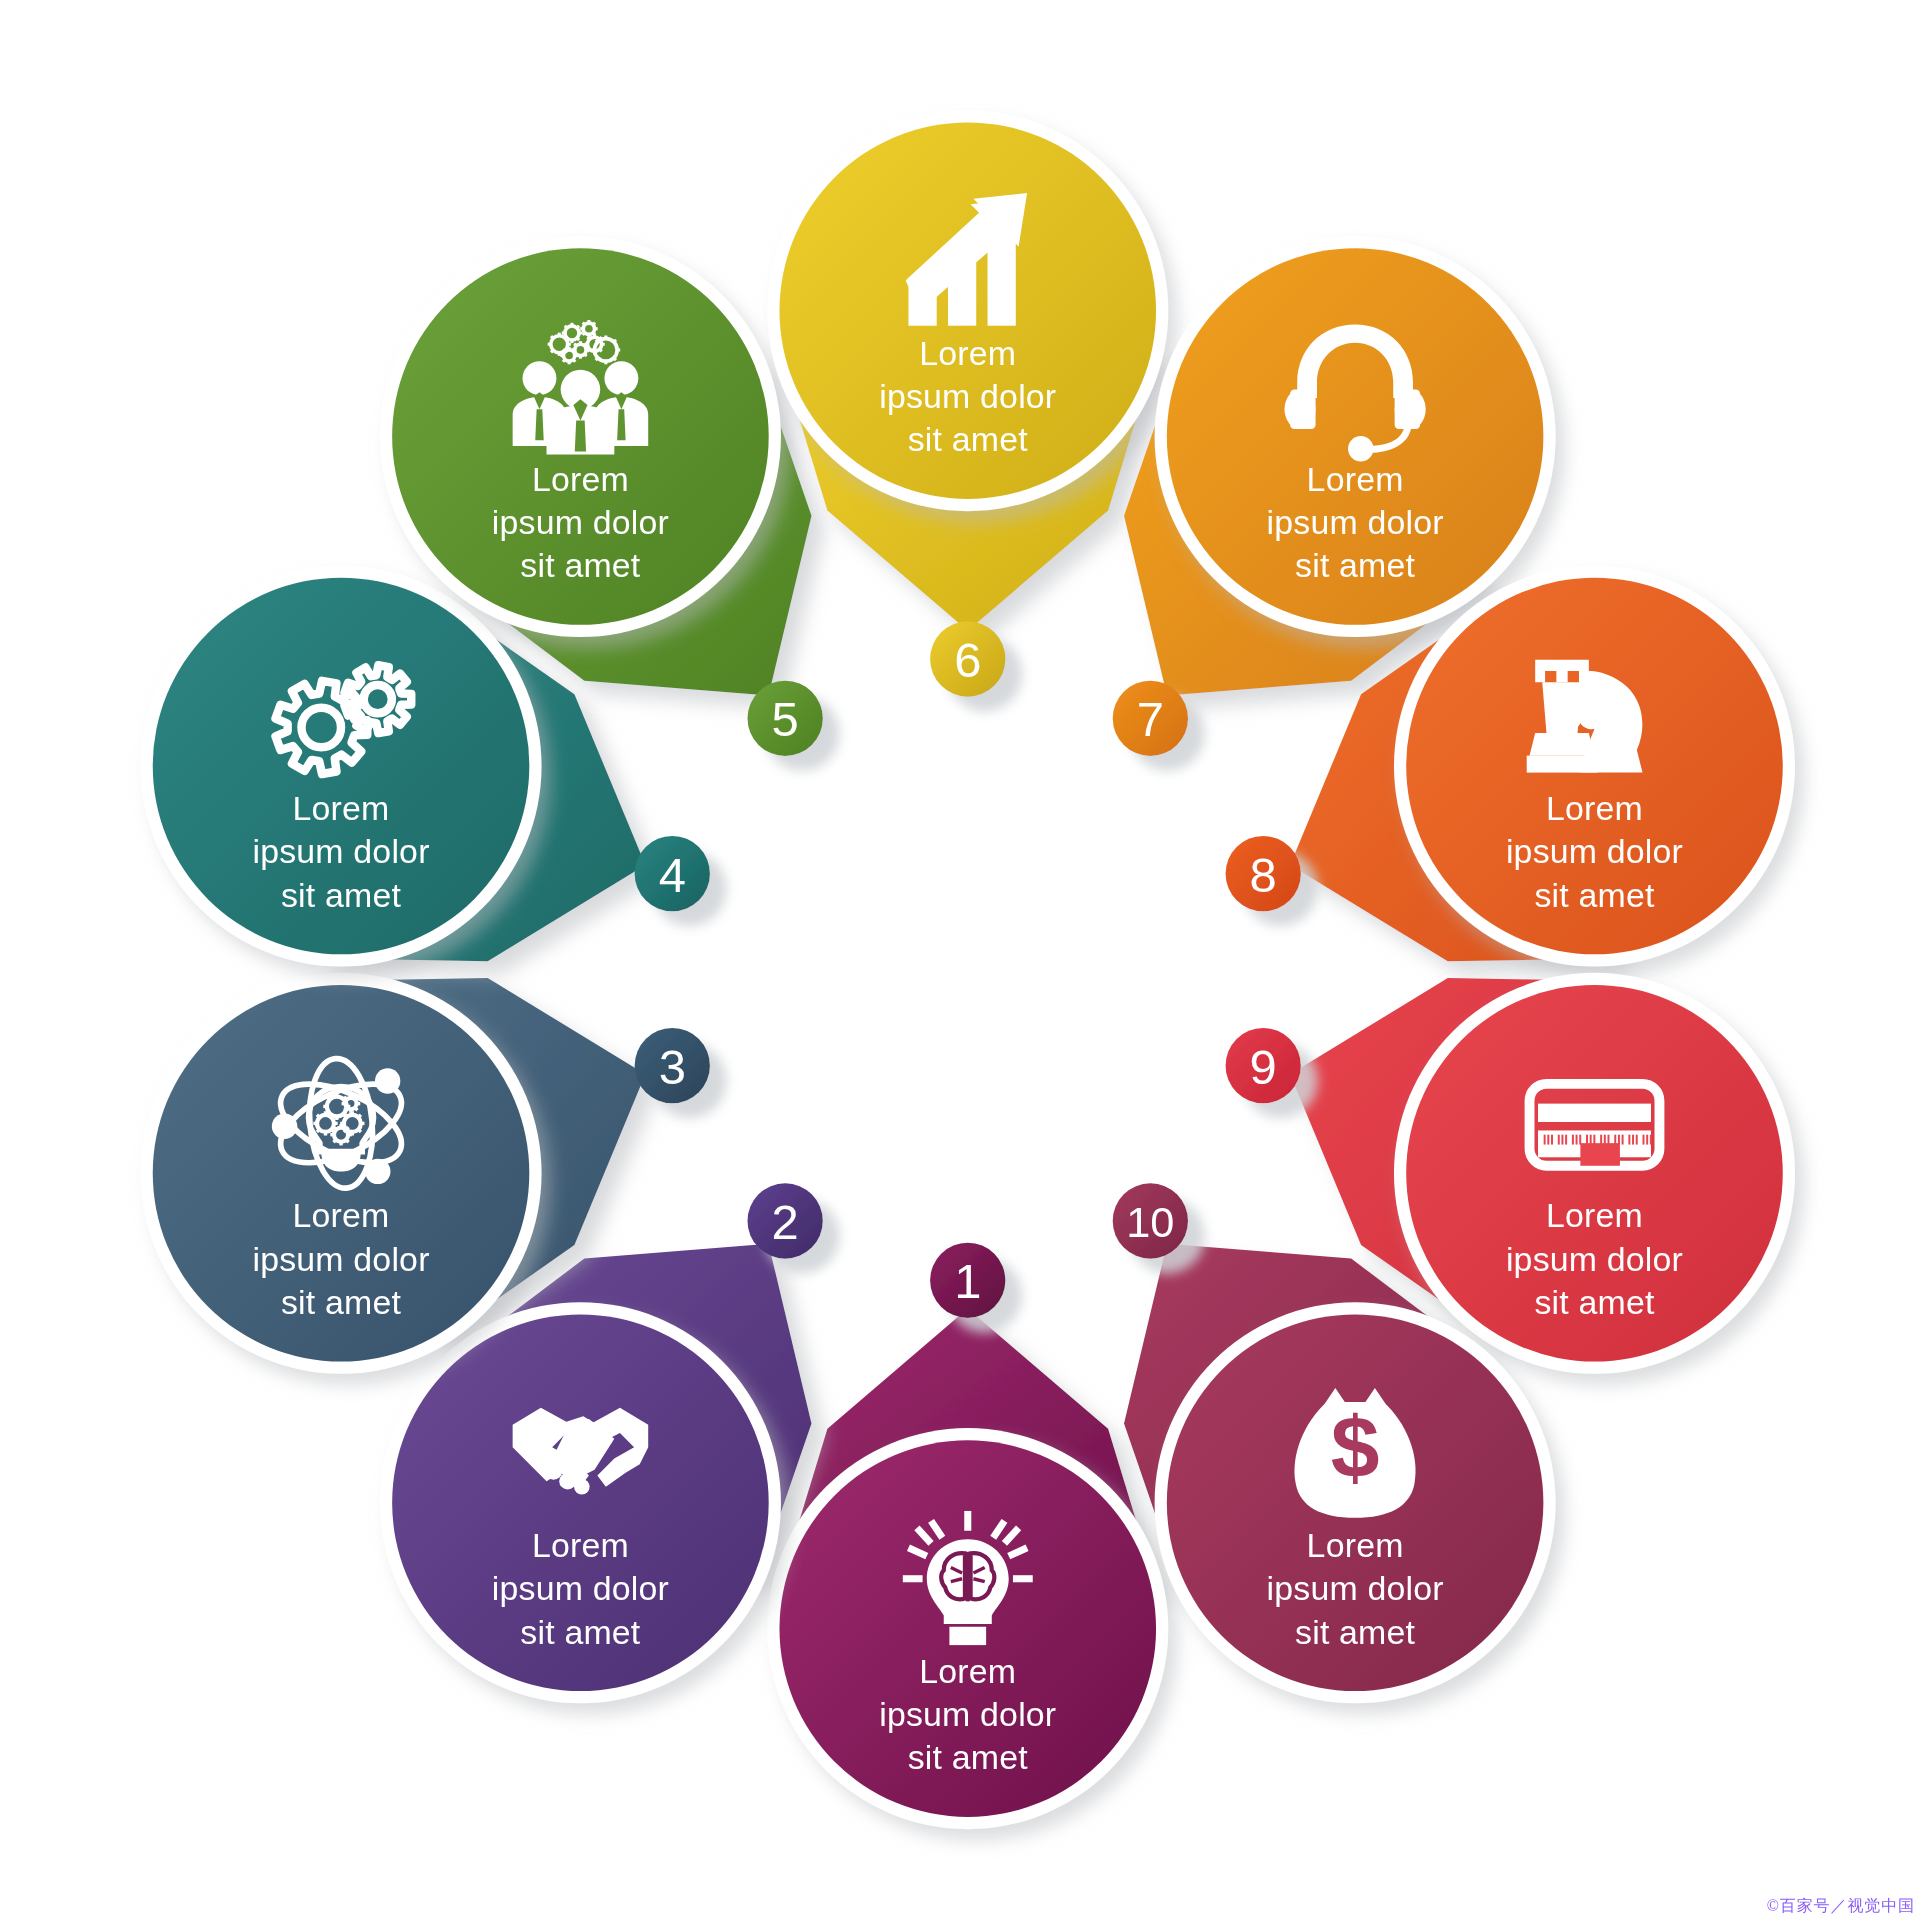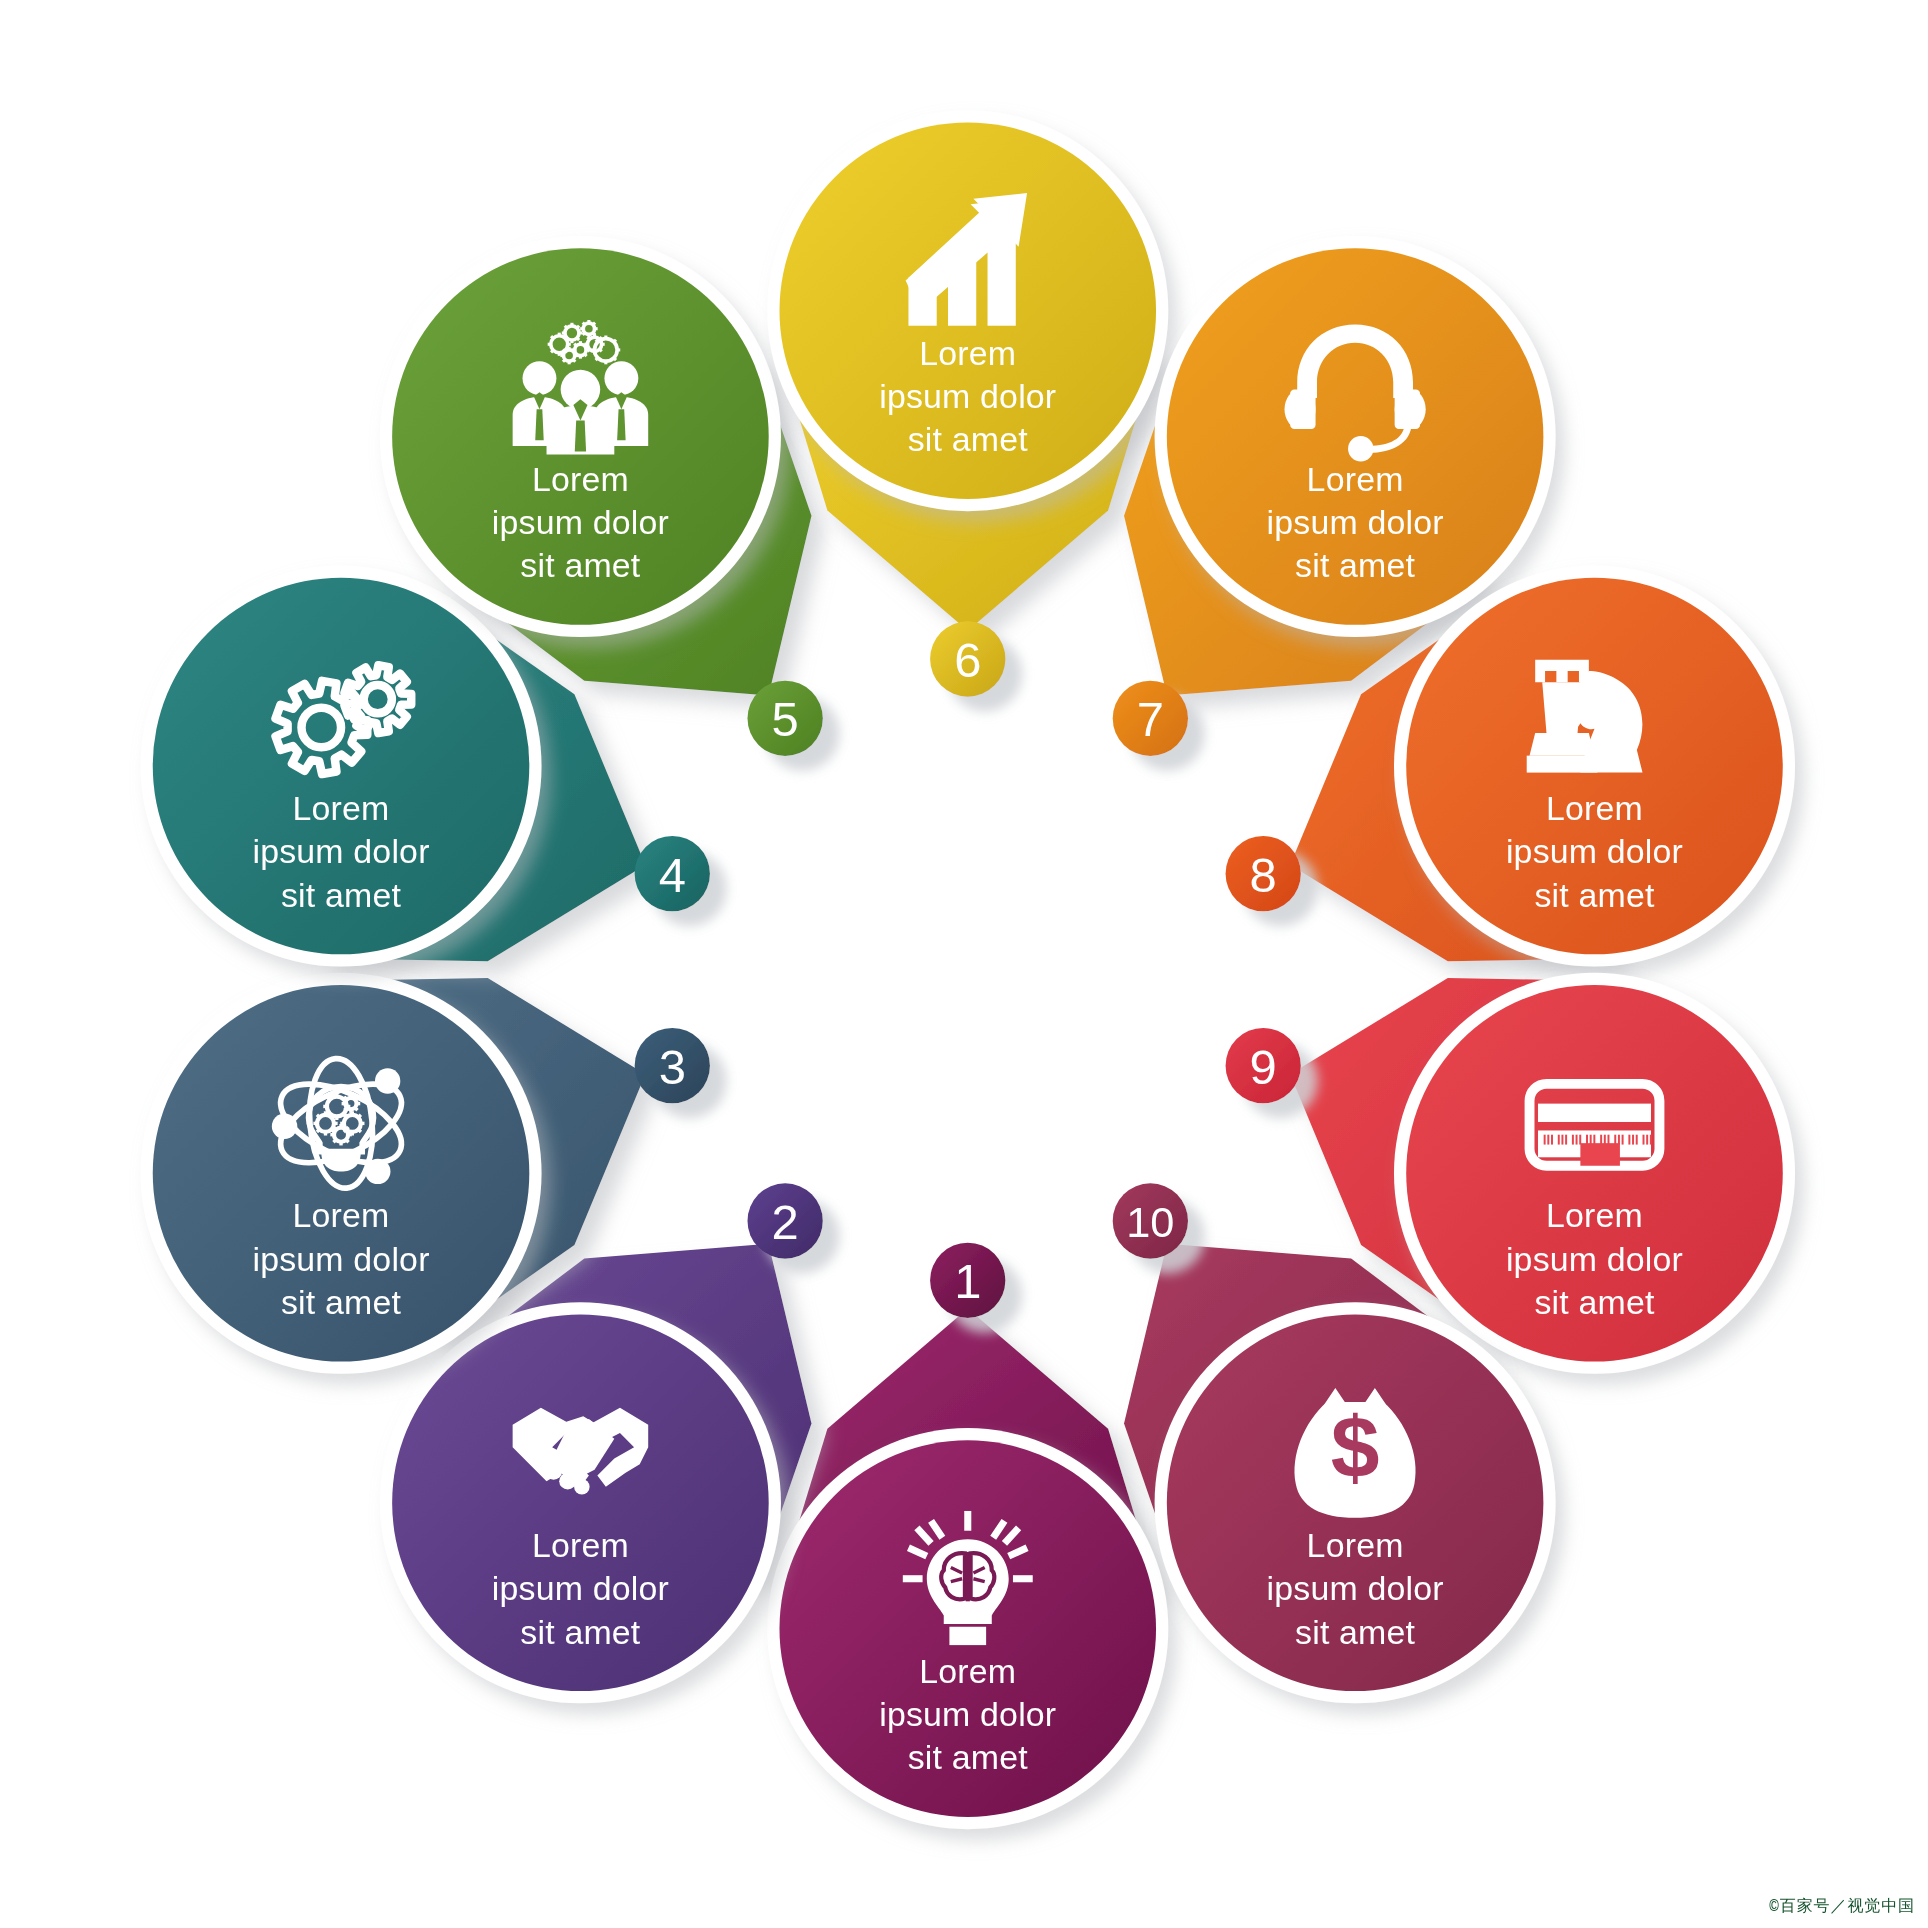--- a/index.html
+++ b/index.html
@@ -16,22 +16,22 @@
     letter-spacing:.2px;
   }
   .badge-num{
     fill:#ffffff;font-family:"Liberation Sans",sans-serif;
     font-size:52px;text-anchor:middle;dominant-baseline:central;
   }
   .badge-num.wide{font-size:46px;}
 
   #watermark{
     position:absolute;right:13px;bottom:11.3px;
-    font-family:Liberation Mono, monospace;
-    font-size:16px;color:#14532d;letter-spacing:0.9px;white-space:nowrap;
+    font-family:Liberation Serif, serif;
+    font-size:16px;color:#8b5cf6;letter-spacing:0.9px;white-space:nowrap;
     user-select:none;
   }
 </style>
 </head>
 <body>
 
 <div id="stage">
 
   <svg id="art" viewBox="0 0 2048 2048" xmlns="http://www.w3.org/2000/svg">
     <defs>

